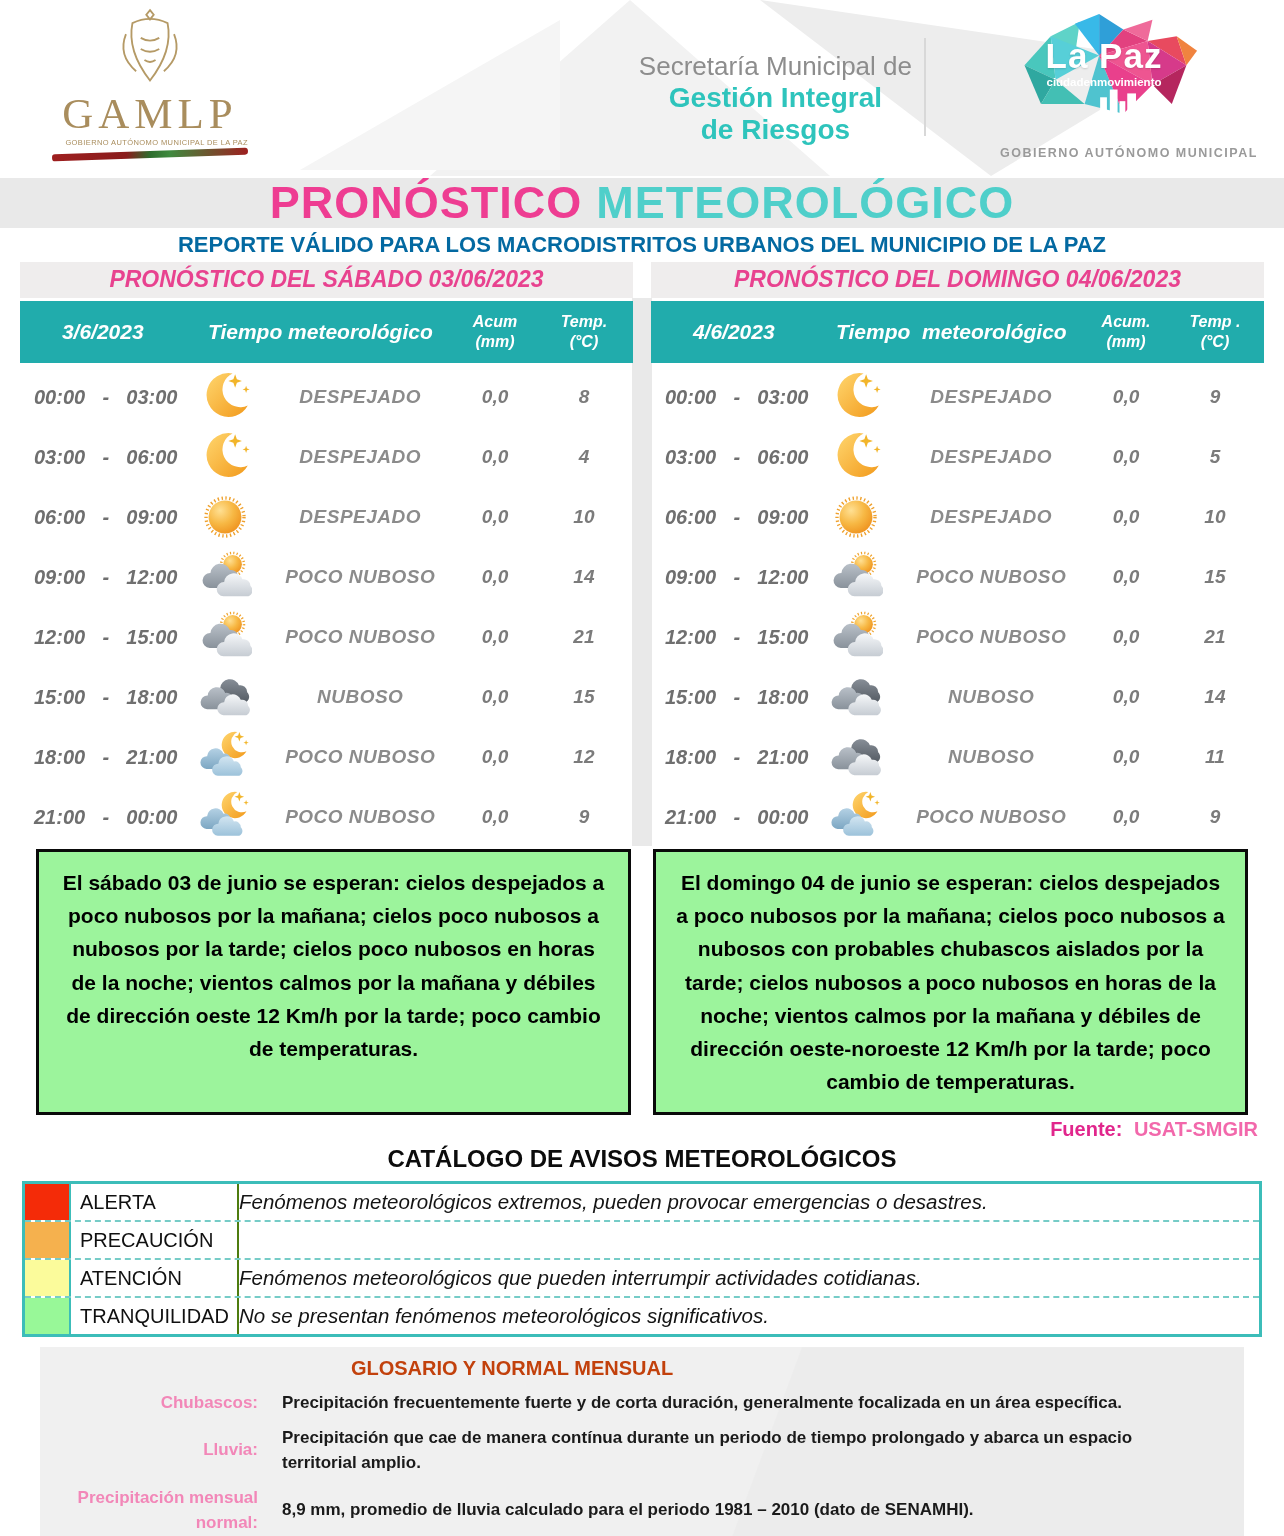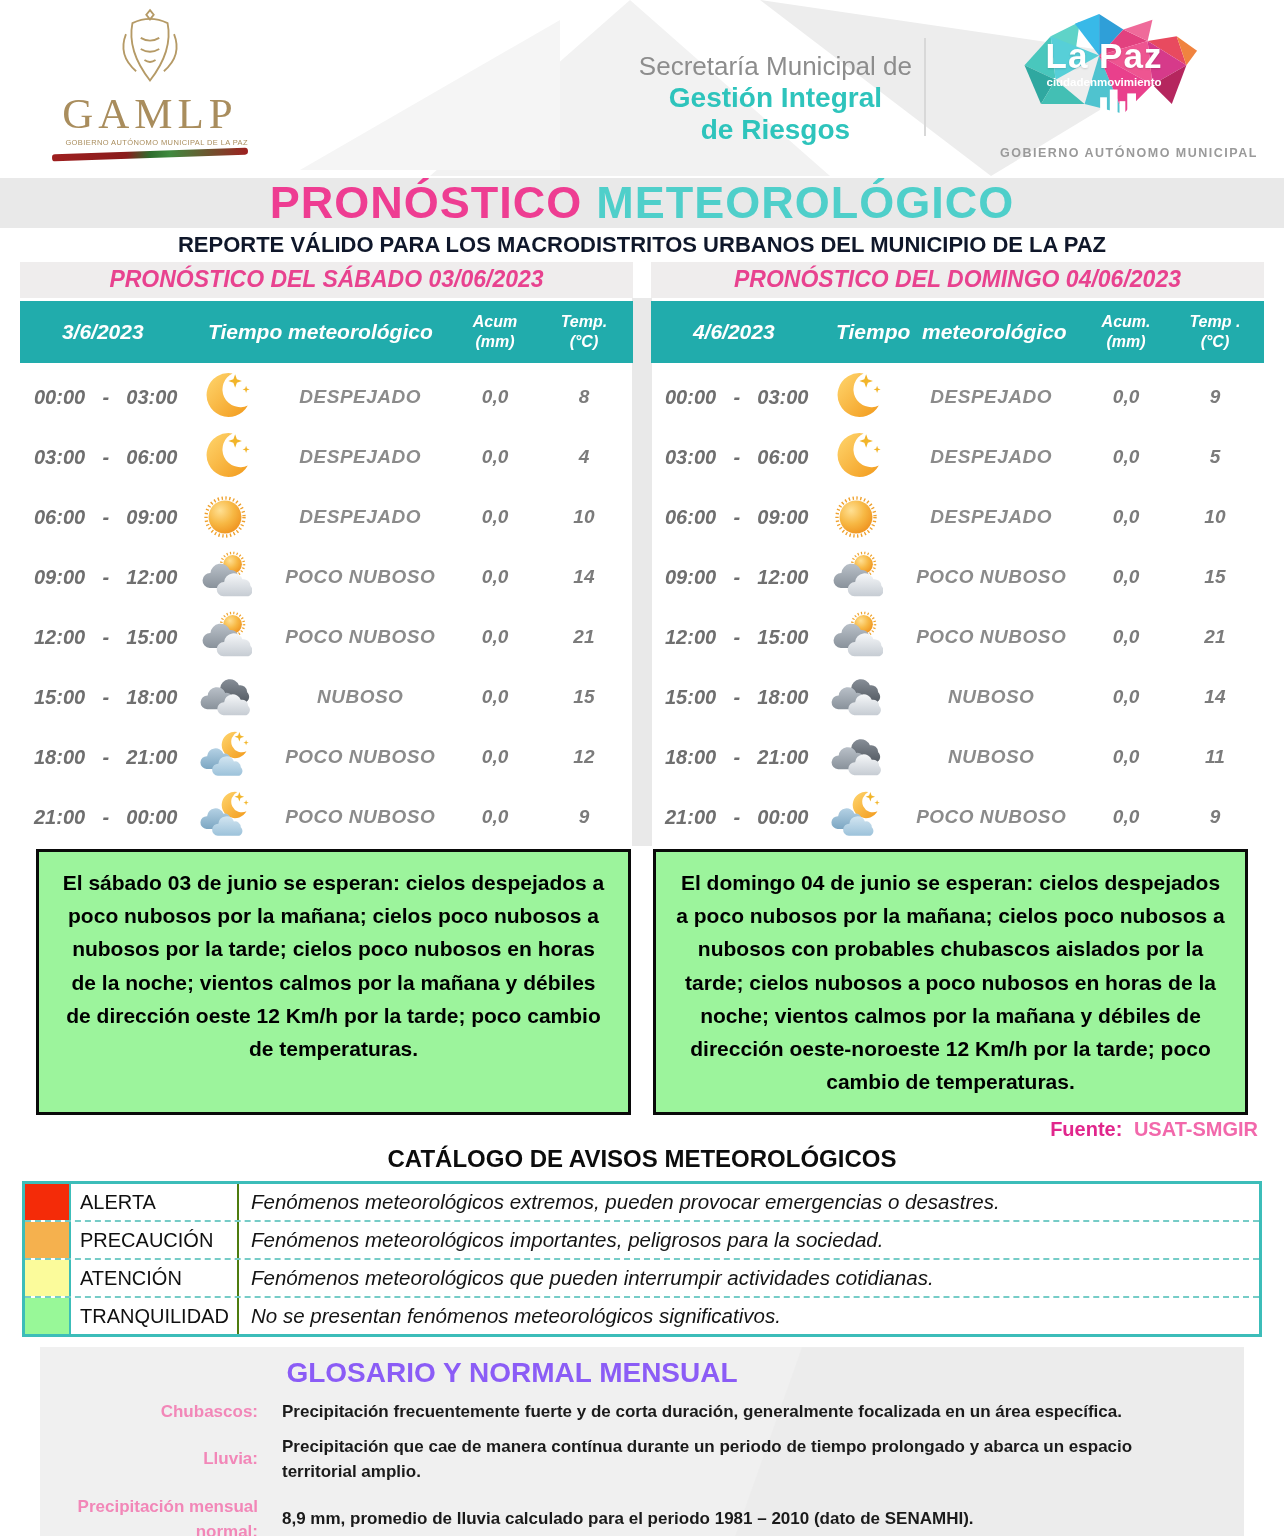--- a/index.html
+++ b/index.html
@@ -31,21 +31,21 @@
   .lapaz-sub{position:absolute;top:64px;left:0;right:0;text-align:center;color:#fff;
              font-size:11.5px;font-weight:bold;}
   .lapaz-caption{color:#9a9a9a;font-size:12.5px;font-weight:bold;letter-spacing:1.5px;margin-top:8px;white-space:nowrap;}
 
   
   .title-band{height:50px;background:#e9e9e9;display:flex;align-items:center;justify-content:center;
               font-size:45px;font-weight:bold;letter-spacing:1px;position:relative;z-index:1;}
   .t-pink{color:#ee3d92;margin-right:14px;}
   .t-teal{color:#4fcfca;}
   .subtitle{height:34px;display:flex;align-items:center;justify-content:center;
-            font-size:22px;font-weight:bold;color:#0f172a;}
+            font-size:22px;font-weight:bold;color:#0369a1;}
 
   
   .forecast{position:relative;display:flex;gap:18px;padding:0 20px;}
   .midstrip{position:absolute;left:632px;top:36px;width:20px;height:548px;background:#e9e9e9;}
   .fcol{flex:1;position:relative;z-index:1;font-style:italic;}
   .fheading{background:#efeded;color:#e8428f;font-weight:bold;font-size:23px;text-align:center;
             padding:4px 0 5px;}
   .thead{margin-top:3px;background:#21acac;color:#fff;height:62px;display:grid;
          grid-template-columns:27% 13% 31% 13% 16%;align-items:center;}
   .th{text-align:center;font-weight:bold;}
@@ -70,27 +70,27 @@
   .fuente-value{color:#f268ab;margin-left:6px;}
 
   
   .cat-title{text-align:center;font-size:24px;font-weight:bold;color:#0c0c0c;margin:4px 0 8px;}
   .catalog{margin:0 22px;border:3px solid #3cbdb9;background:#fff;}
   .crow{display:grid;grid-template-columns:46px 168px 1fr;height:36px;}
   .crow + .crow{border-top:2px dashed #76ccc7;}
   .swatch{border-right:2px solid #3cbdb9;}
   .clabel{border-right:2px solid #4d7c0f;display:flex;align-items:center;padding-left:9px;
           font-size:20px;color:#101010;}
-  .cdesc{display:flex;align-items:center;padding-left:12px;font-style:italic;font-size:20.5px;color:#141414;}
+  .cdesc{display:flex;align-items:center;font-style:italic;font-size:20.5px;color:#141414;}
 
   
   .glossary{margin:10px 40px 0;background:#f0f0f0;padding:8px 0 14px;position:relative;}
   .glo-poly{position:absolute;right:0;top:0;width:520px;height:100%;background:#e9e9e9;
             clip-path:polygon(15% 0,100% 0,100% 100%,0 100%);opacity:.55;}
-  .glo-title{position:relative;text-align:center;font-size:28px;font-weight:bold;color:#8b5cf6;margin:2px 260px 10px 0;}
+  .glo-title{position:relative;text-align:center;font-size:20px;font-weight:bold;color:#c2410c;margin:2px 260px 10px 0;}
   .gentry{position:relative;display:grid;grid-template-columns:218px 1fr;column-gap:24px;
           align-items:center;margin-bottom:9px;}
   .gterm{text-align:right;color:#f287b8;font-weight:bold;font-size:17px;line-height:1.5;}
   .gdef{color:#1a1a1a;font-weight:bold;font-size:17px;line-height:1.5;padding-right:110px;}
 </style>
 </head>
 <body>
 
 <svg width="0" height="0" style="position:absolute" aria-hidden="true">
   <defs>
@@ -522,21 +522,20 @@
   <div class="cat-title">CATÁLOGO DE AVISOS METEOROLÓGICOS</div>
   <div class="catalog">
       <div class="crow">
        <div class="swatch" style="background:#f42b08"></div>
        <div class="clabel">ALERTA</div>
        <div class="cdesc">Fenómenos meteorológicos extremos, pueden provocar emergencias o desastres.</div>
      </div>
       <div class="crow">
        <div class="swatch" style="background:#f5b14e"></div>
        <div class="clabel">PRECAUCIÓN</div>
-       <div class="cdesc">Fenómenos meteorológicos importantes, peligrosos para la sociedad.</div>
      </div>
       <div class="crow">
        <div class="swatch" style="background:#fbfb9b"></div>
        <div class="clabel">ATENCIÓN</div>
        <div class="cdesc">Fenómenos meteorológicos que pueden interrumpir actividades cotidianas.</div>
      </div>
       <div class="crow">
        <div class="swatch" style="background:#98f898"></div>
        <div class="clabel">TRANQUILIDAD</div>
        <div class="cdesc">No se presentan fenómenos meteorológicos significativos.</div>

